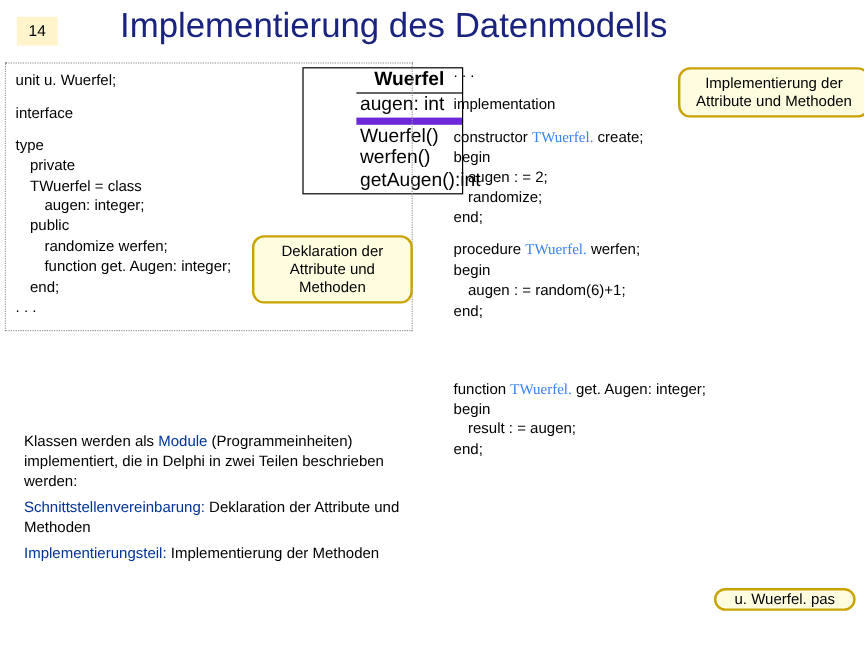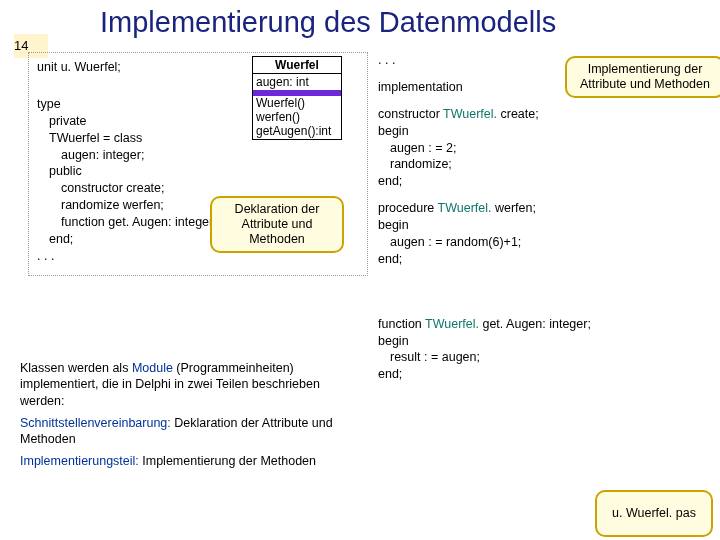--- a/index.html
+++ b/index.html
@@ -13,56 +13,56 @@
     color: #000;
     position: relative;
   }
   .pagenum {
     position: absolute;
     left: 14px;
     top: 14px;
     width: 34px;
     height: 24px;
     background: #fff4cc;
-    text-align: left;
+    text-align: center;
     line-height: 24px;
     font-size: 13px;
-    margin-top: 20px;
   }
   .title {
     position: absolute;
     left: 100px;
     top: 6px;
     font-size: 29px;
     color: #1a237e;
     font-family: "Segoe UI", Verdana, sans-serif;
   }
   .leftcol {
     position: absolute;
-    left: 28px;
+    left: 4px;
     top: 52px;
     width: 340px;
     border: 1px dotted #999;
     box-sizing: border-box;
     padding: 6px 8px 10px 8px;
   }
   .rightcol {
     position: absolute;
     left: 378px;
     top: 52px;
     width: 326px;
   }
   .uml {
     position: absolute;
     left: 252px;
     top: 56px;
     width: 88px;
     border: 1px solid #000;
-    font-size: 12px;
+    font-size: 16px;
     background: #fff;
+    padding-left: 44px;
   }
   .uml-title {
     text-align: center;
     border-bottom: 1px solid #000;
     font-weight: bold;
     padding: 1px 0;
   }
   .uml-attrs {
     border-bottom: 6px solid #6d28d9;
     padding: 1px 3px;
@@ -76,25 +76,25 @@
     position: absolute;
     background: #fffce0;
     border: 2px solid #c9a300;
     border-radius: 10px;
     padding: 4px 10px;
     text-align: center;
     line-height: 1.2;
   }
   .callout.decl { left: 210px; top: 196px; width: 110px; }
   .callout.impl { left: 565px; top: 56px;  width: 136px; }
-  .callout.file { left: 595px; top: 490px; width: 98px; padding: 14px 8px; }
+  .callout.file { left: 595px; top: 490px; width: 98px; padding: 0 8px; }
   .codeblock { line-height: 1.35; }
   .indent1 { padding-left: 12px; }
   .indent2 { padding-left: 24px; }
-  .type-tw { color: #0f766e; }
+  .type-tw { color: #3b82f6; font-family: Liberation Serif, serif; }
   .bottomtext {
     position: absolute;
     left: 20px;
     top: 360px;
     width: 330px;
     line-height: 1.3;
   }
   .blue { color: #003399; margin-top: 40px; }
   .gap { height: 10px; }
   .smgap { height: 6px; }
@@ -111,27 +111,27 @@
   <div class="uml-methods">
     <div>Wuerfel()</div>
     <div>werfen()</div>
     <div>getAugen():int</div>
   </div>
 </div>
 
 <div class="leftcol codeblock">
   <div>unit u. Wuerfel;</div>
   <div class="gap"></div>
+  <div>interface</div>
   <div class="gap"></div>
   <div>type</div>
   <div class="indent1">private</div>
   <div class="indent1">TWuerfel = class</div>
   <div class="indent2">augen: integer;</div>
   <div class="indent1">public</div>
-  <div class="indent2">constructor create;</div>
   <div class="indent2">randomize werfen;</div>
   <div class="indent2">function get. Augen: integer;</div>
   <div class="indent1">end;</div>
   <div>. . .</div>
 </div>
 
 <div class="callout decl">Deklaration der Attribute und Methoden</div>
 <div class="callout impl">Implementierung der Attribute und Methoden</div>
 <div class="callout file">u. Wuerfel. pas</div>
 

